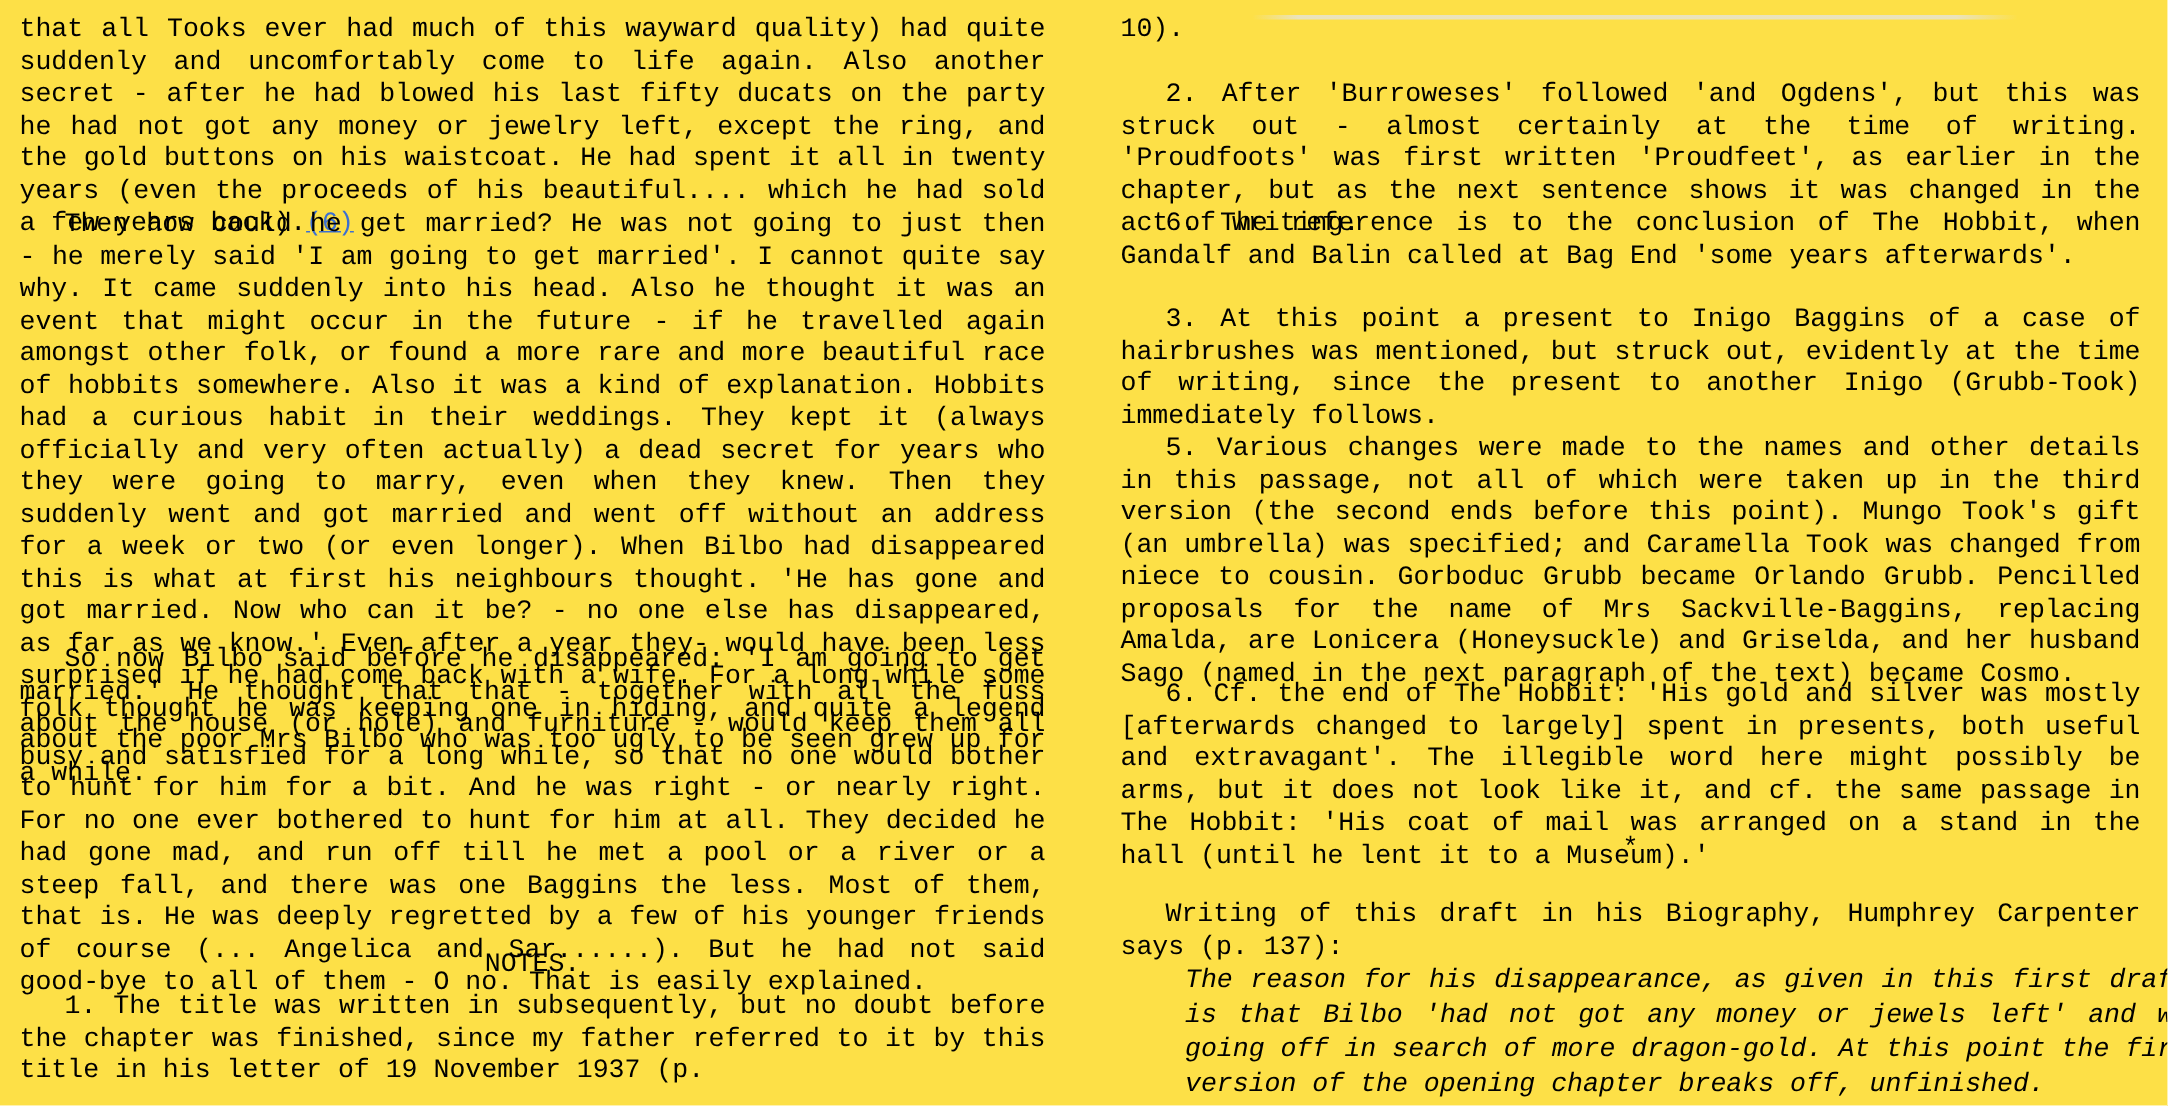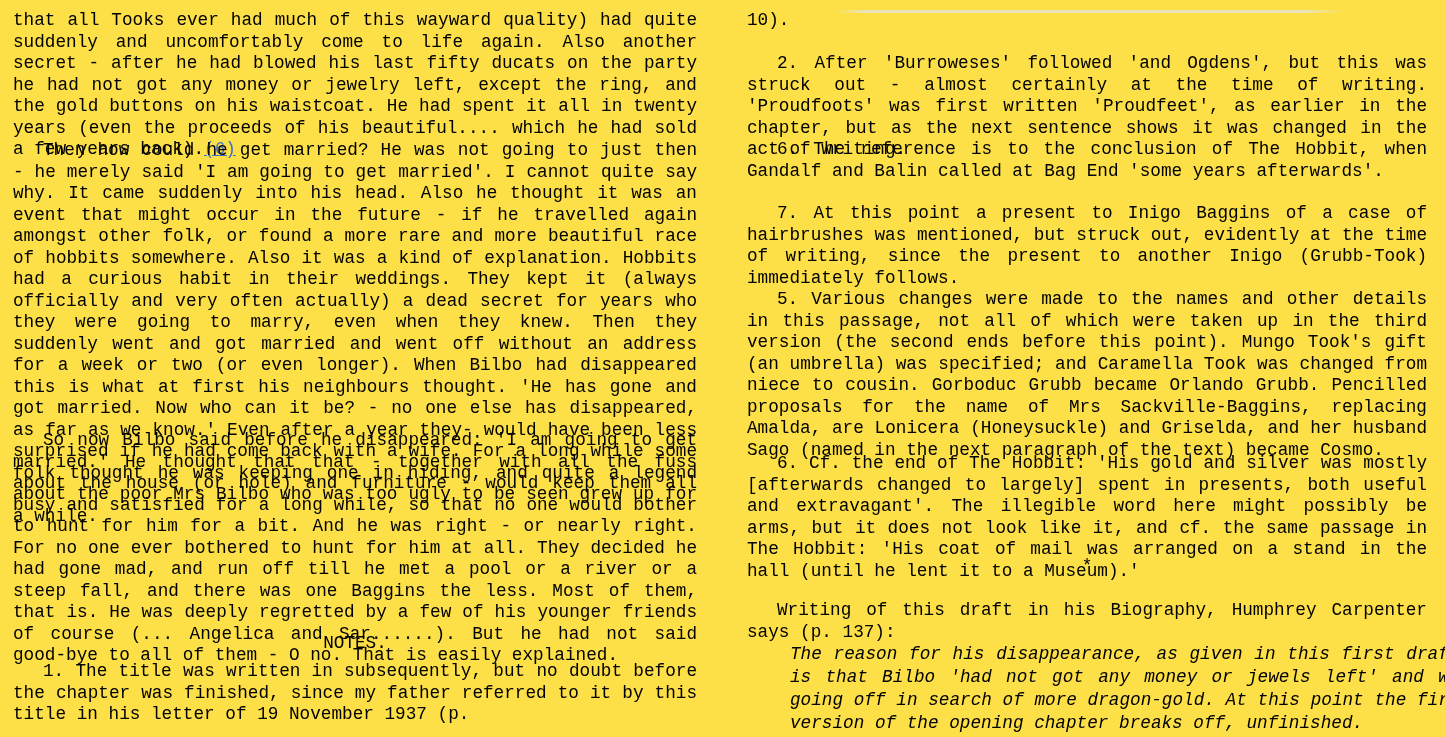--- a/index.html
+++ b/index.html
@@ -67,21 +67,21 @@
     <p class="block col-left indent" style="top:661px">1. The title was written in subsequently, but no doubt before the chapter was finished, since my father referred to it by this title in his letter of 19 November 1937 (p.</p>
   </div>
 
   <div>
     <p class="block col-right" style="top:10px; text-align:left">10).</p>
 
     <p class="block col-right indent" style="top:53px">2. After 'Burroweses' followed 'and Ogdens', but this was struck out - almost certainly at the time of writing. 'Proudfoots' was first written 'Proudfeet', as earlier in the chapter, but as the next sentence shows it was changed in the act of writing.</p>
 
     <p class="block col-right indent" style="top:139px">6. The reference is to the conclusion of The Hobbit, when Gandalf and Balin called at Bag End 'some years afterwards'.</p>
 
-    <p class="block col-right indent" style="top:203px">7. At this point a present to Inigo Baggins of a case of hairbrushes was mentioned, but struck out, evidently at the time of writing, since the present to another Inigo (Grubb-Took) immediately follows.</p>
+    <p class="block col-right indent" style="top:203px">3. At this point a present to Inigo Baggins of a case of hairbrushes was mentioned, but struck out, evidently at the time of writing, since the present to another Inigo (Grubb-Took) immediately follows.</p>
 
     <p class="block col-right indent" style="top:289px">5. Various changes were made to the names and other details in this passage, not all of which were taken up in the third version (the second ends before this point). Mungo Took's gift (an umbrella) was specified; and Caramella Took was changed from niece to cousin. Gorboduc Grubb became Orlando Grubb. Pencilled proposals for the name of Mrs Sackville-Baggins, replacing Amalda, are Lonicera (Honeysuckle) and Griselda, and her husband Sago (named in the next paragraph of the text) became Cosmo.</p>
 
     <p class="block col-right indent" style="top:453px">6. Cf. the end of The Hobbit: 'His gold and silver was mostly [afterwards changed to largely] spent in presents, both useful and extravagant'. The illegible word here might possibly be arms, but it does not look like it, and cf. the same passage in The Hobbit: 'His coat of mail was arranged on a stand in the hall (until he lent it to a Museum).'</p>
 
     <p class="block col-right centered" style="top:556px">*</p>
 
     <p class="block col-right indent" style="top:600px">Writing of this draft in his Biography, Humphrey Carpenter says (p. 137):</p>
 
     <p class="block col-right quote" style="top:643px">The reason for his disappearance, as given in this first draft, is that Bilbo 'had not got any money or jewels left' and was going off in search of more dragon-gold. At this point the first version of the opening chapter breaks off, unfinished.</p>

